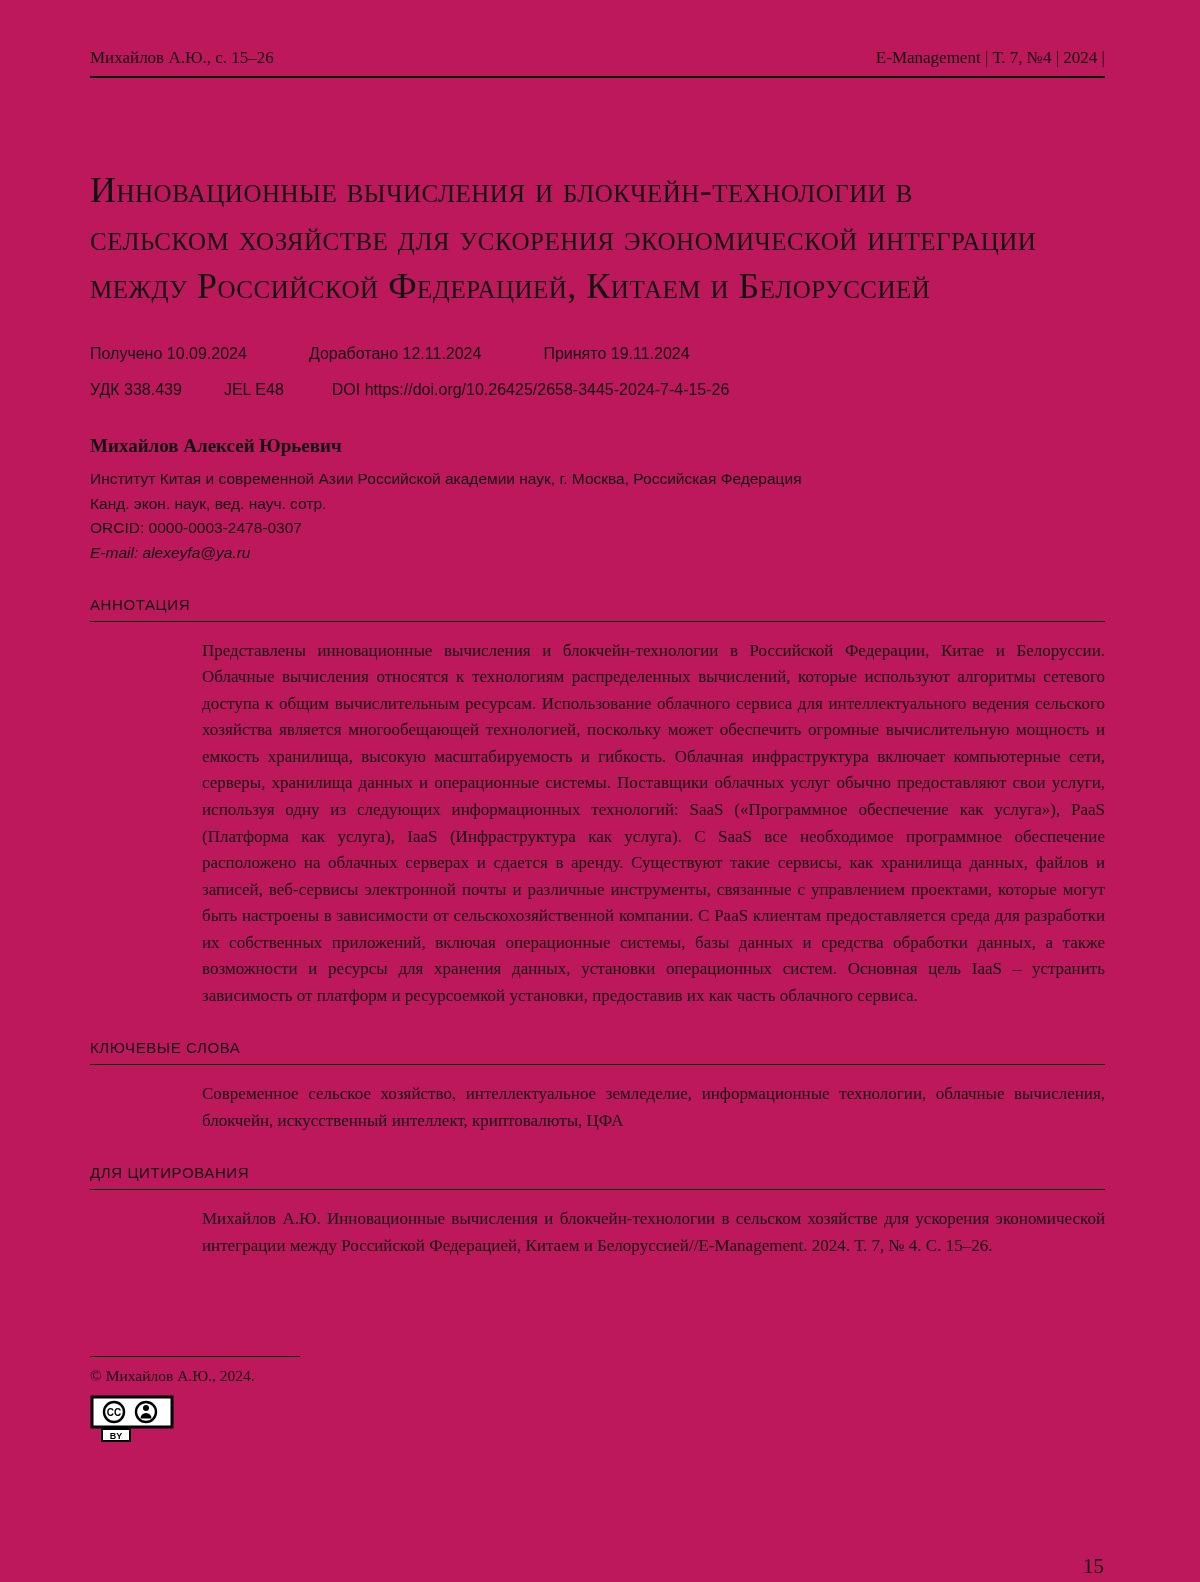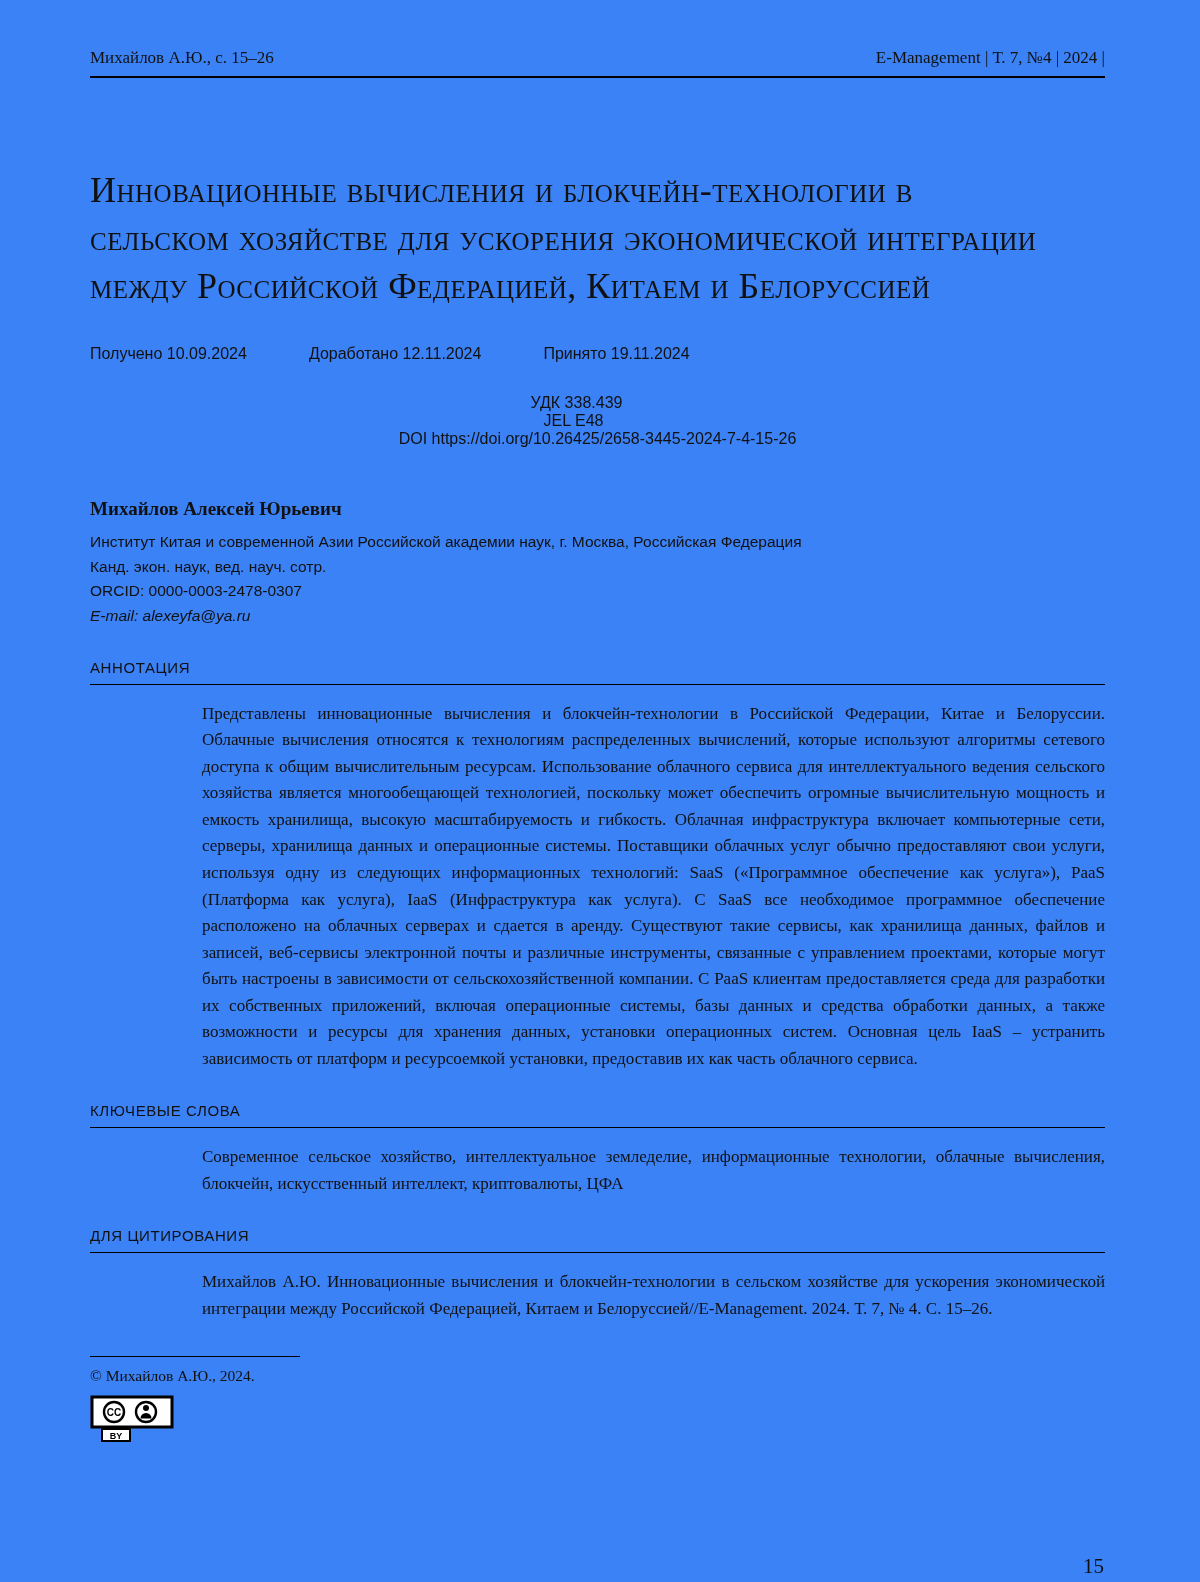--- a/index.html
+++ b/index.html
@@ -4,21 +4,21 @@
 <style>
   * { margin: 0; padding: 0; box-sizing: border-box; }
   html, body { background: #ffffff; }
   body { font-family: "Liberation Serif", serif; color: #111; }
 
   .page {
     position: relative;
     width: 1200px;
     height: 1582px;
     margin: 0 auto;
-    background: #3b82f6;
+    background: #be185d;
     padding: 48px 95px 0 90px;
     overflow: hidden;
   }
 
   
   .running-head {
     display: flex;
     justify-content: space-between;
     align-items: baseline;
     font-size: 17px;
@@ -38,28 +38,28 @@
     max-width: 960px;
   }
 
   
   .meta-row {
     display: flex;
     font-family: "Liberation Sans", sans-serif;
     font-size: 16px;
     margin-top: 34px;
   }
-  .meta-row.second { margin-top: 31px; flex-direction: column; }
-  .meta-row span { display: inline-block; text-align: center; }
+  .meta-row.second { margin-top: 18px; }
+  .meta-row span { display: inline-block; }
   .meta-dates span { margin-right: 62px; }
   .meta-codes .udc   { margin-right: 42px; }
   .meta-codes .jel   { margin-right: 48px; }
 
   
-  .author-block { margin-top: 50px; }
+  .author-block { margin-top: 36px; }
   .author-name {
     font-family: "Liberation Serif", serif;
     font-weight: 700;
     font-size: 19px;
   }
   .author-lines {
     margin-top: 10px;
     font-family: "Liberation Sans", sans-serif;
     font-size: 15.5px;
     line-height: 1.6;

